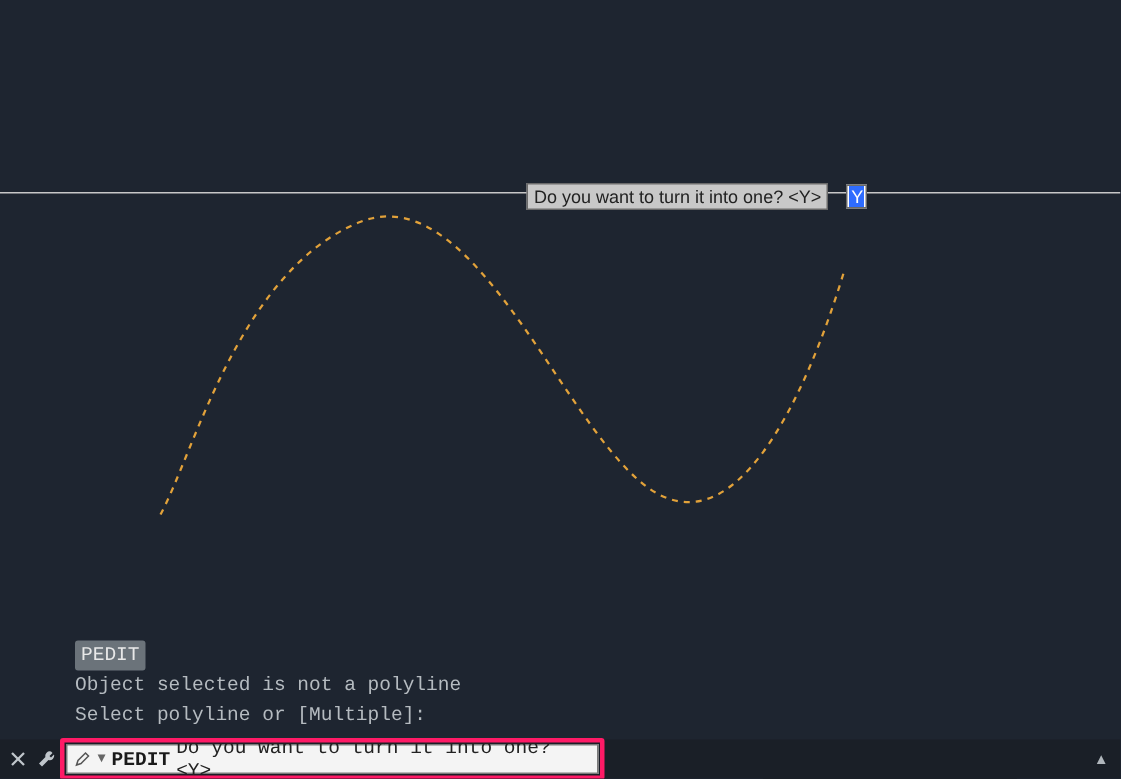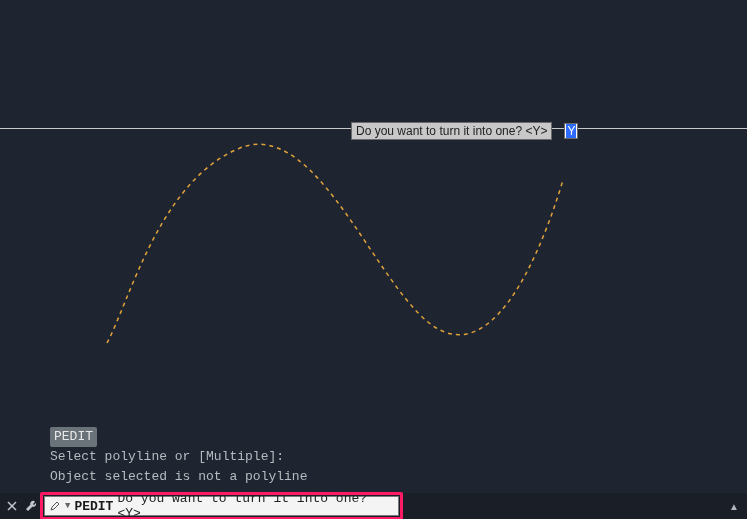--- a/index.html
+++ b/index.html
@@ -177,22 +177,22 @@
 <div class="dyn-tooltip">
   <span class="dyn-tooltip-text">Do you want to turn it into one? &lt;Y&gt;</span>
   <span class="dyn-tooltip-cursor"></span>
   <span class="dyn-tooltip-input"><span class="sel">Y</span></span>
 </div>
 
 <div class="cmd-history">
   <div>
     <span class="badge">PEDIT</span>
   </div>
+  <div>Object selected is not a polyline</div>
   <div>Select polyline or [Multiple]:</div>
-  <div>Object selected is not a polyline</div>
 </div>
 
 <div class="cmdline-bar">
   <div class="icon-btn close-icon">
     <svg viewBox="0 0 10 10">
       <line x1="1" y1="1" x2="9" y2="9" stroke="#c0c6cc" stroke-width="1.5"></line>
       <line x1="9" y1="1" x2="1" y2="9" stroke="#c0c6cc" stroke-width="1.5"></line>
     </svg>
   </div>
   <div class="icon-btn wrench-icon">

